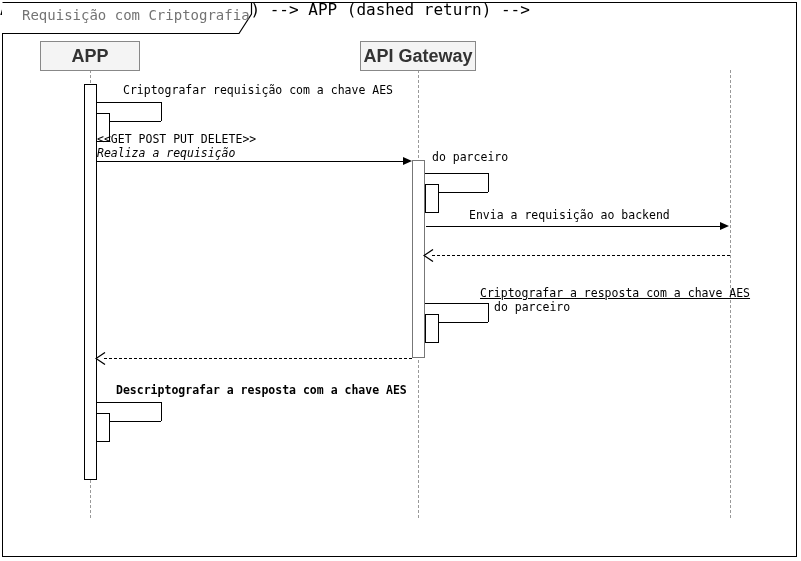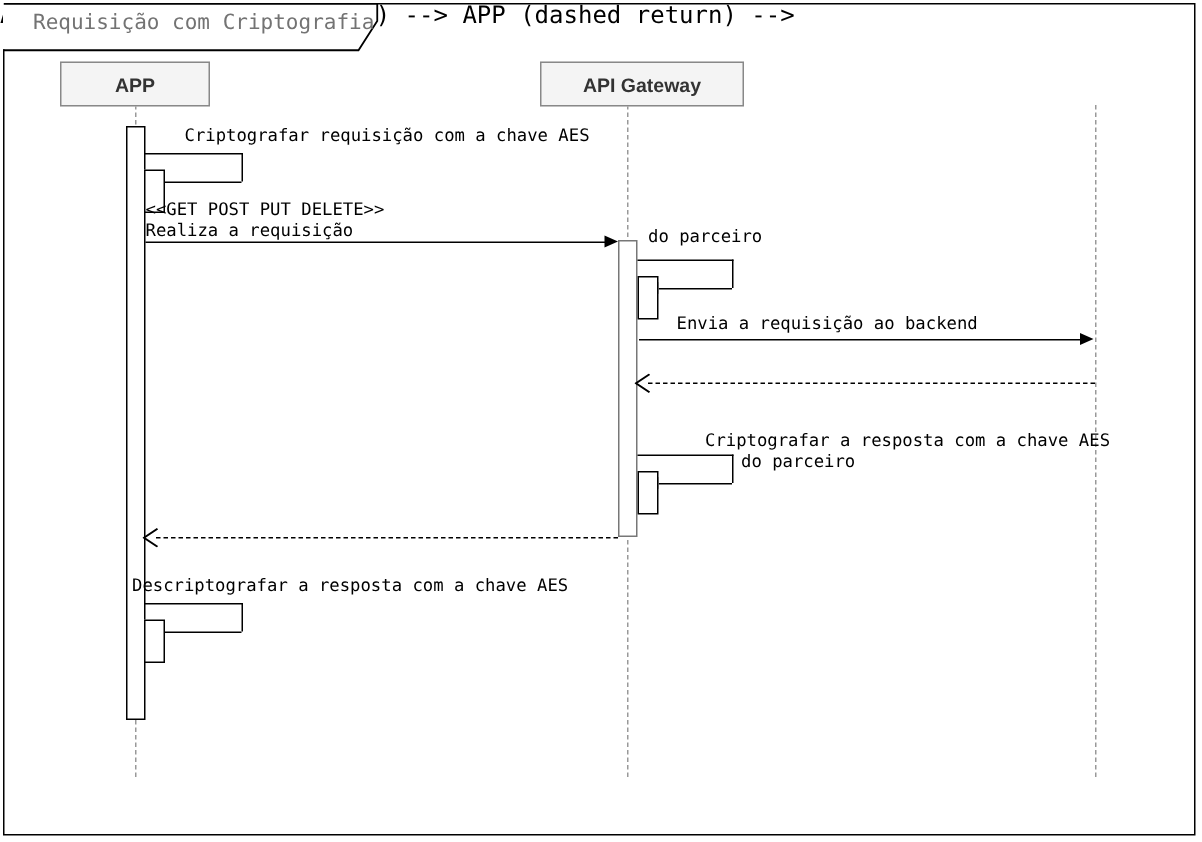--- a/index.html
+++ b/index.html
@@ -58,21 +58,21 @@
   .participant-box {
     position: absolute;
     background: #f4f4f4;
     border: 1px solid #888888;
     box-sizing: border-box;
     height: 30px;
     display: flex;
     align-items: center;
     justify-content: center;
     font-family: "Liberation Sans", sans-serif;
-    font-size: 13px;
+    font-size: 18px;
     font-weight: bold;
     color: #333333;
   }
   .lifeline {
     position: absolute;
     width: 0;
     border-left: 1px dashed #999999;
   }
   
   .activation {
@@ -147,21 +147,21 @@
   </div>
   <div class="frame-title">Requisição com Criptografia</div>
 
   
   <div class="lifeline" style="left:90px; top:70px; height:448px;"></div>
   <div class="lifeline" style="left:418px; top:70px; height:448px;"></div>
   <div class="lifeline" style="left:730px; top:70px; height:448px;"></div>
 
   
   <div class="participant-box" style="left:40px; top:41px; width:100px;">APP</div>
-  <div class="participant-box" style="left:360px; top:41px; width:136px;">API Gateway</div>
+  <div class="participant-box" style="left:360px; top:41px; width:116px;">API Gateway</div>
 
   
   <div class="activation dark" style="left:84px; top:84px; width:13px; height:396px;"></div>
 
   
   <div class="activation" style="left:412px; top:160px; width:13px; height:198px;"></div>
 
   
   
   
@@ -171,75 +171,75 @@
   <div class="vline" style="left:161px; top:102px; height:19px;"></div>
   <div class="hline" style="left:110px; top:121px; width:51px;"></div>
   <div class="arrow-solid left" style="left:101px; top:116.5px;"></div>
   
   <div class="activation dark" style="left:96px; top:113px; width:14px; height:29px;"></div>
 
   
   
   
   <div class="msg-label centered" style="left:97px; top:132px; width:320px;">&lt;&lt;GET POST PUT DELETE&gt;&gt;</div>
-  <div class="msg-label centered" style="left:97px; top:146px; width:320px;">Realiza a requisição</div>
+  <div class="msg-label centered" style="left:97px; top:146px; width:320px;font-style:italic;">Realiza a requisição</div>
   <div class="hline" style="left:97px; top:161px; width:308px;"></div>
   <div class="arrow-solid right" style="left:403px; top:156.5px;"></div>
 
   
   
   
   <div class="msg-label" style="left:432px; top:150px;">do parceiro</div>
   <div class="hline" style="left:425px; top:173px; width:64px;"></div>
   <div class="vline" style="left:488px; top:173px; height:19px;"></div>
   <div class="hline" style="left:439px; top:192px; width:49px;"></div>
   <div class="arrow-solid left" style="left:430px; top:187.5px;"></div>
   <div class="activation dark" style="left:425px; top:184px; width:14px; height:29px;"></div>
 
   
   
   
-  <div class="msg-label centered" style="left:432px; top:208px; width:304px;padding-left:19px;">Envia a requisição ao backend</div>
+  <div class="msg-label centered" style="left:450px; top:208px; width:304px;padding-left:19px;">Envia a requisição ao backend</div>
   <div class="hline" style="left:426px; top:226px; width:295px;"></div>
   <div class="arrow-solid right" style="left:720px; top:221.5px;"></div>
 
   
    API Gateway (dashed return)                --&gt;
   
   <div class="hline dashed" style="left:432px; top:255px; width:298px;"></div>
   <div class="arrow-open" style="left:423px; top:249px;">
     <svg width="11" height="13" viewBox="0 0 11 13">
       <path d="M 10 0.5 L 1 6.5 L 10 12.5" fill="none" stroke="#000000" stroke-width="1.3"></path>
     </svg>
   </div>
 
   
   
   
-  <div class="msg-label" style="left:470px; top:286px;">Criptografar a resposta com a chave AES</div>
+  <div class="msg-label" style="left:480px; top:286px;text-decoration:underline;">Criptografar a resposta com a chave AES</div>
   <div class="msg-label" style="left:494px; top:300px;">do parceiro</div>
   <div class="hline" style="left:425px; top:303px; width:64px;"></div>
   <div class="vline" style="left:488px; top:303px; height:19px;"></div>
   <div class="hline" style="left:439px; top:322px; width:49px;"></div>
   <div class="arrow-solid left" style="left:430px; top:317.5px;"></div>
   <div class="activation dark" style="left:425px; top:314px; width:14px; height:29px;"></div>
 
   
    APP (dashed return)                    --&gt;
   
   <div class="hline dashed" style="left:104px; top:358px; width:308px;"></div>
   <div class="arrow-open" style="left:95px; top:352px;">
     <svg width="11" height="13" viewBox="0 0 11 13">
       <path d="M 10 0.5 L 1 6.5 L 10 12.5" fill="none" stroke="#000000" stroke-width="1.3"></path>
     </svg>
   </div>
 
   
   
   
-  <div class="msg-label" style="left:88px; top:383px;">Descriptografar a resposta com a chave AES</div>
+  <div class="msg-label" style="left:116px; top:383px;font-weight:bold;">Descriptografar a resposta com a chave AES</div>
   <div class="hline" style="left:96px; top:402px; width:66px;"></div>
   <div class="vline" style="left:161px; top:402px; height:19px;"></div>
   <div class="hline" style="left:110px; top:421px; width:51px;"></div>
   <div class="arrow-solid left" style="left:101px; top:416.5px;"></div>
   <div class="activation dark" style="left:96px; top:413px; width:14px; height:29px;"></div>
 
 </div>
 
 </body></html>

